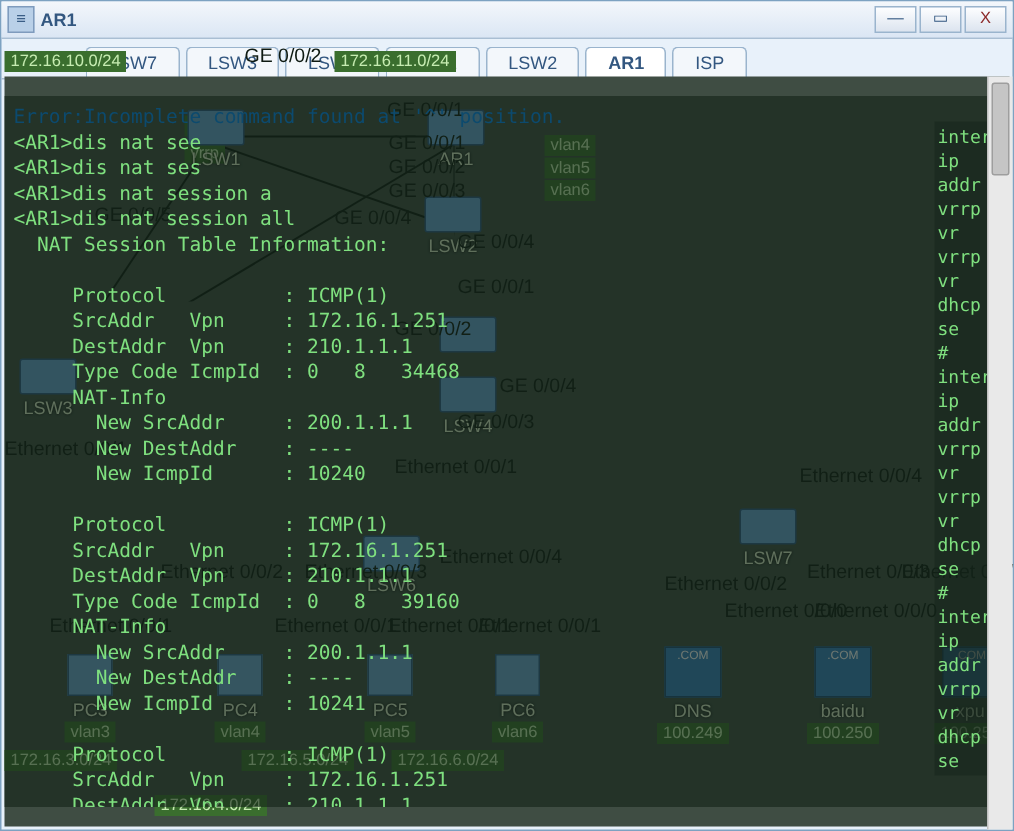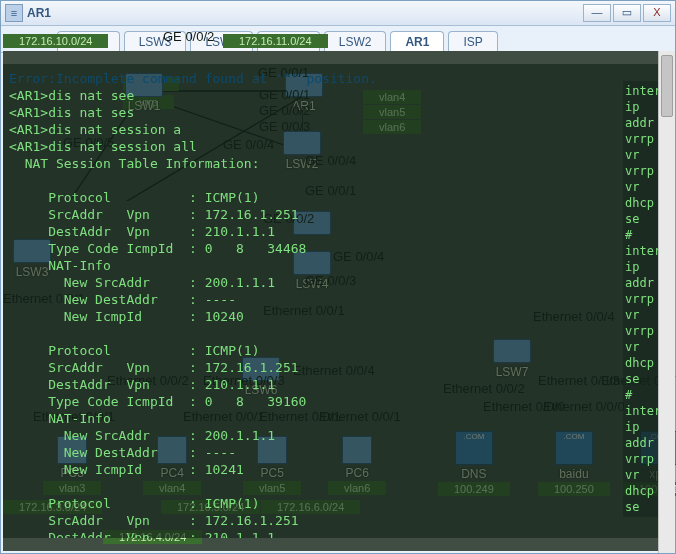--- a/index.html
+++ b/index.html
@@ -14,21 +14,21 @@
   .tabbar {display:flex;height:24px;padding:2px 4px 0 56px;gap:4px;border-bottom:1px solid #a9bed3;align-items:flex-end;}
   .tab {height:20px;padding:0 14px;border:1px solid #9ab4cd;border-bottom:none;background:#f3f7fb;border-radius:4px 4px 0 0;color:#335780;line-height:20px;cursor:pointer;}
   .tab.active{background:#ffffff;font-weight:bold;}
   .content {position:absolute;top:50px;left:2px;right:2px;bottom:2px;}
   .canvas {position:absolute;inset:0;background:#3f4d43;}
   .device {position:absolute;display:flex;flex-direction:column;align-items:center;pointer-events:none;}
   .device-box {width:36px;height:22px;background:#67a3d6;border:1px solid #2d5a86;border-radius:2px;}
   .device-pc  {width:28px;height:26px;background:#6da6d4;border:1px solid #2d5a86;}
   .device-srv {width:36px;height:32px;background:#3680c0;border:1px solid #1d4c7a;color:#fff;font-size:8px;text-align:center;line-height:10px;}
   .dev-label {color:#d9e9c8;font-size:12px;text-shadow:0 0 2px #000;margin-top:2px;}
-  .dev-badge {background:#3a6e2e;color:#c6ecb1;padding:1px 16px;margin-top:1px;font-size:11px;}
+  .dev-badge {background:#3a6e2e;color:#c6ecb1;padding:1px 4px;margin-top:1px;font-size:11px;}
   .port {position:absolute;font-size:13px;color:#0e1a12;white-space:nowrap;}
   svg.links {position:absolute;inset:0;pointer-events:none;}
   .console {position:absolute;inset:0;background:rgba(20,35,25,0.62);color:#7fe07f;font-family:Consolas,Menlo,monospace;font-size:13px;line-height:17px;white-space:pre;padding:6px 6px;overflow:hidden;}
   .console .err{color:#0c4a6e;text-align:right;}
   .side-fragment{position:absolute;right:0;top:30px;width:46px;font-family:Consolas,monospace;font-size:12px;line-height:16px;color:#7fe07f;background:rgba(20,35,25,0.5);padding:2px;}
   .scrollbar {position:absolute;right:0;top:50px;bottom:0;width:16px;background:#e9e9e9;border-left:1px solid #c1c1c1;}
   .scrollbar .thumb{position:absolute;left:2px;right:2px;top:4px;height:60px;background:#c5c5c5;border:1px solid #9e9e9e;border-radius:2px;}
   .watermark {position:absolute;right:10px;bottom:6px;color:#e3e3e3;font-size:13px;text-shadow:0 0 3px #000;}
 </style>
 </head>

